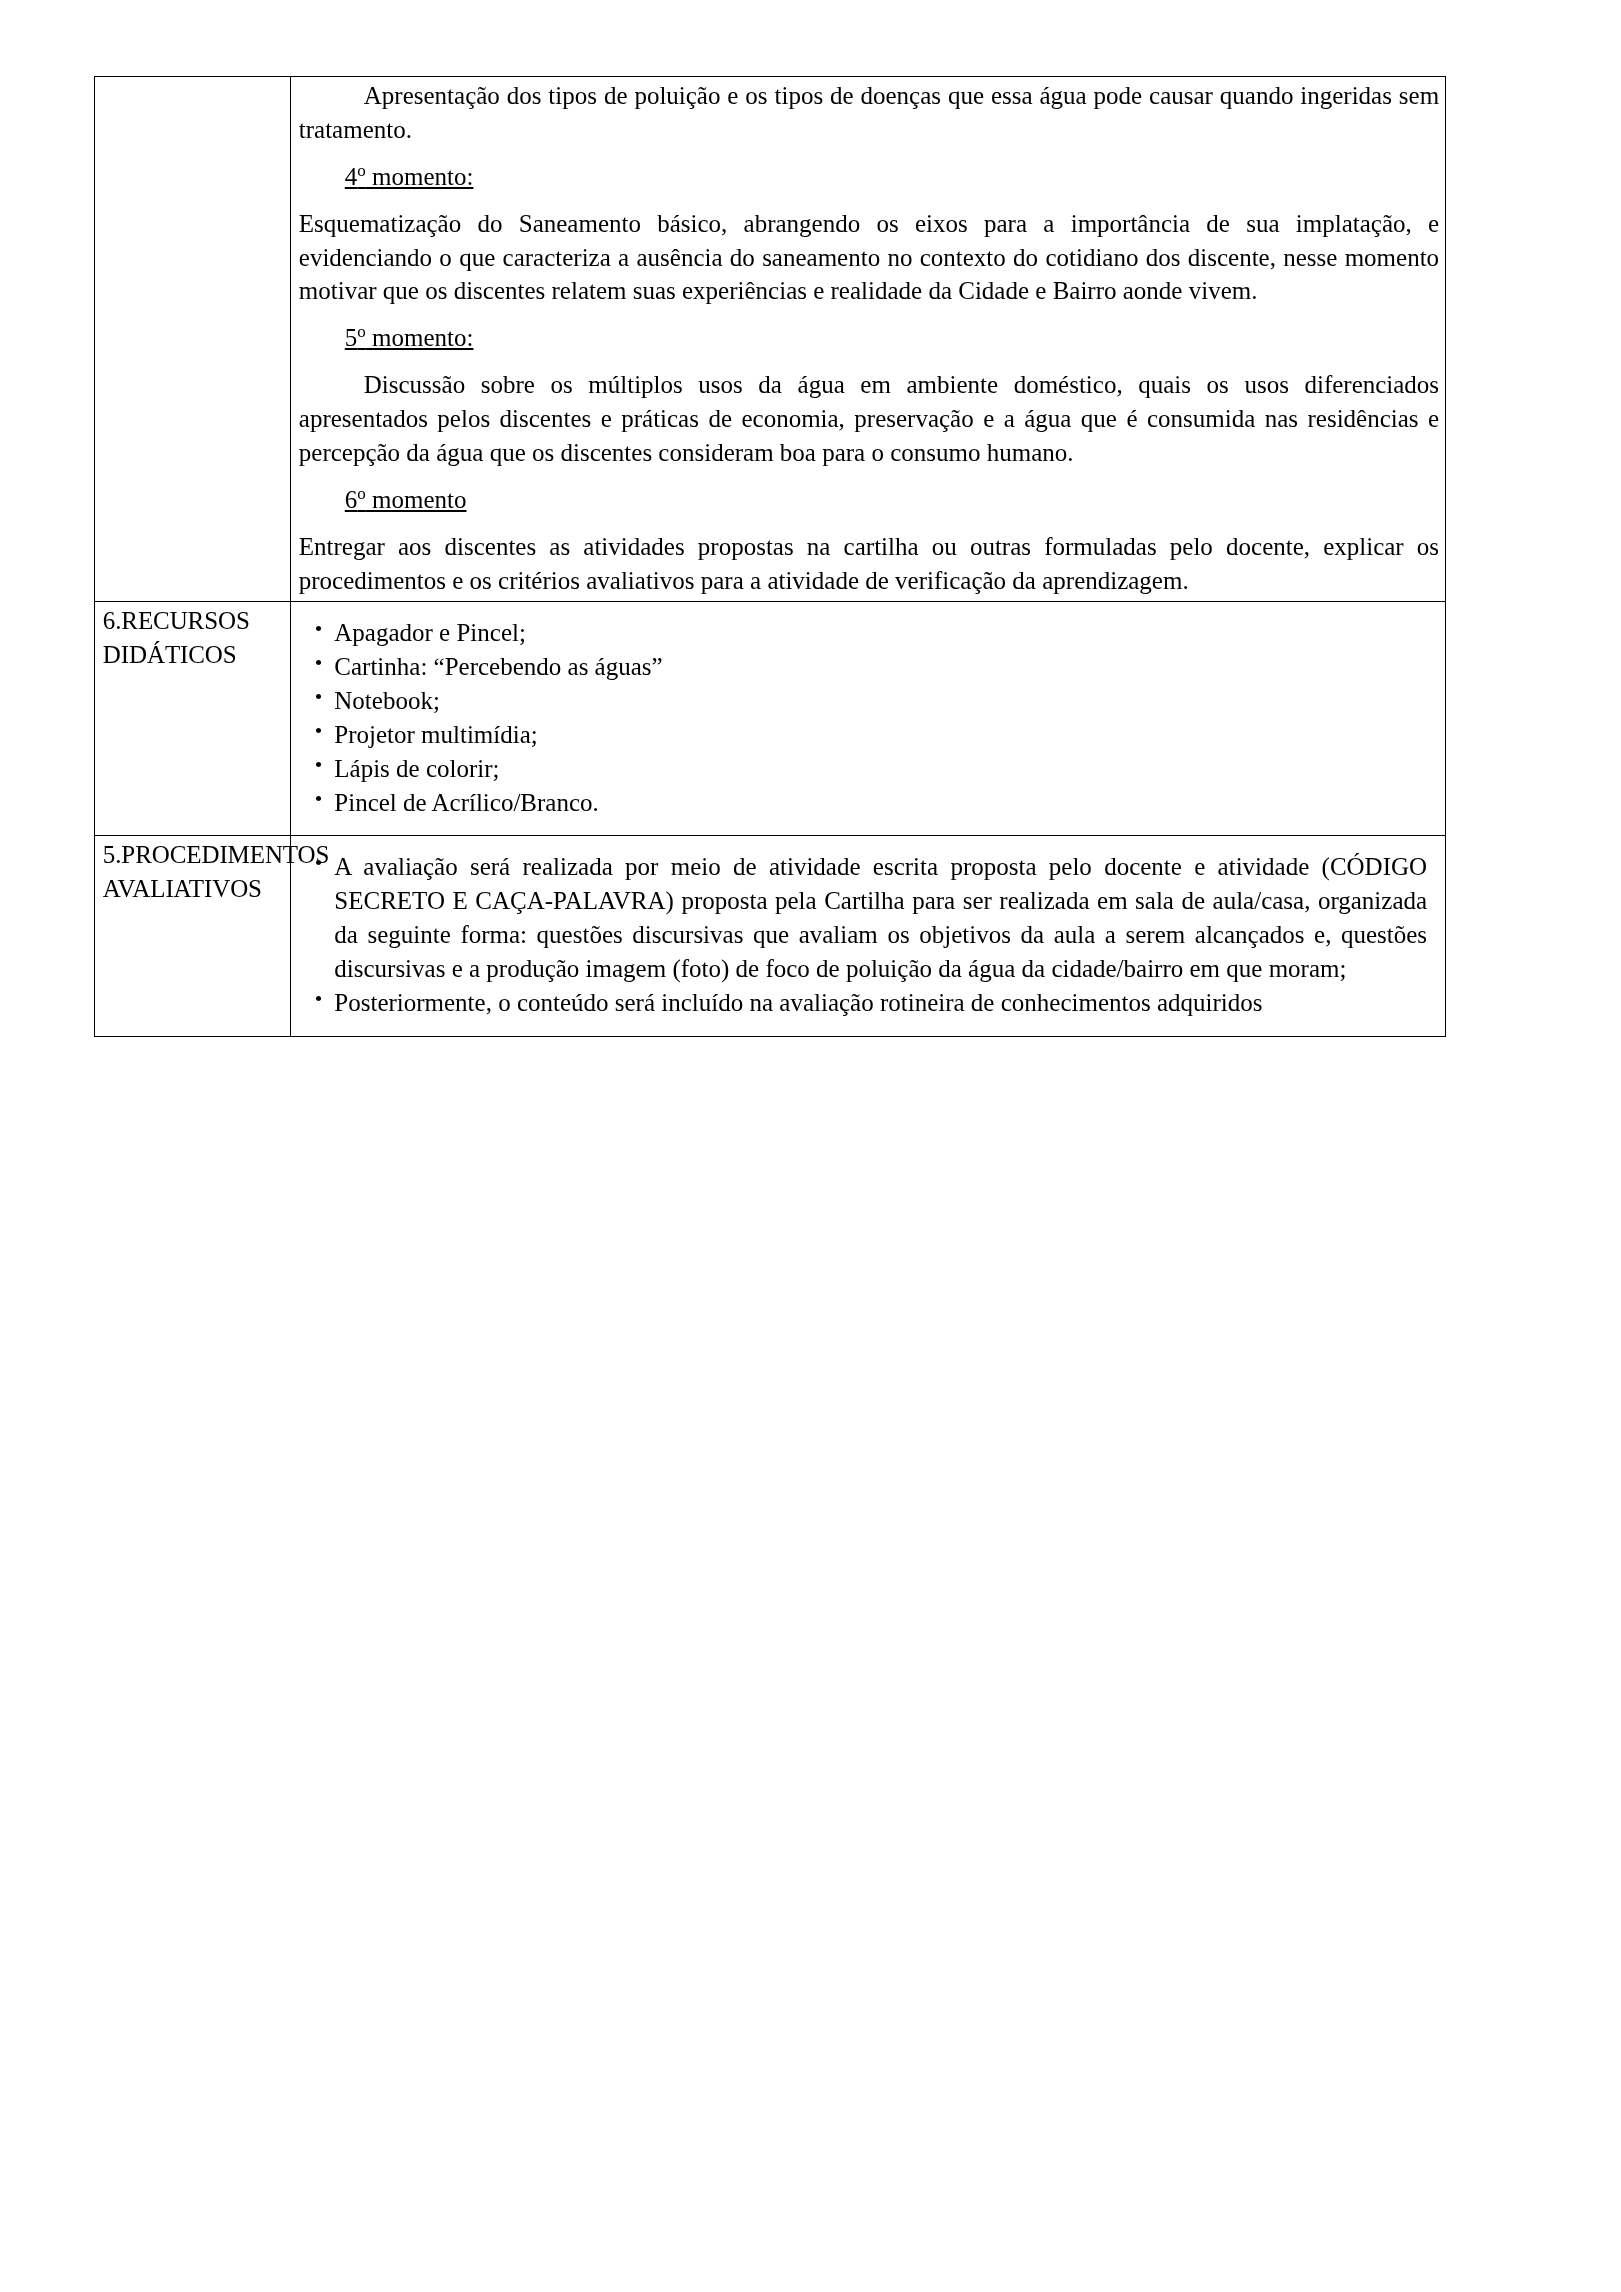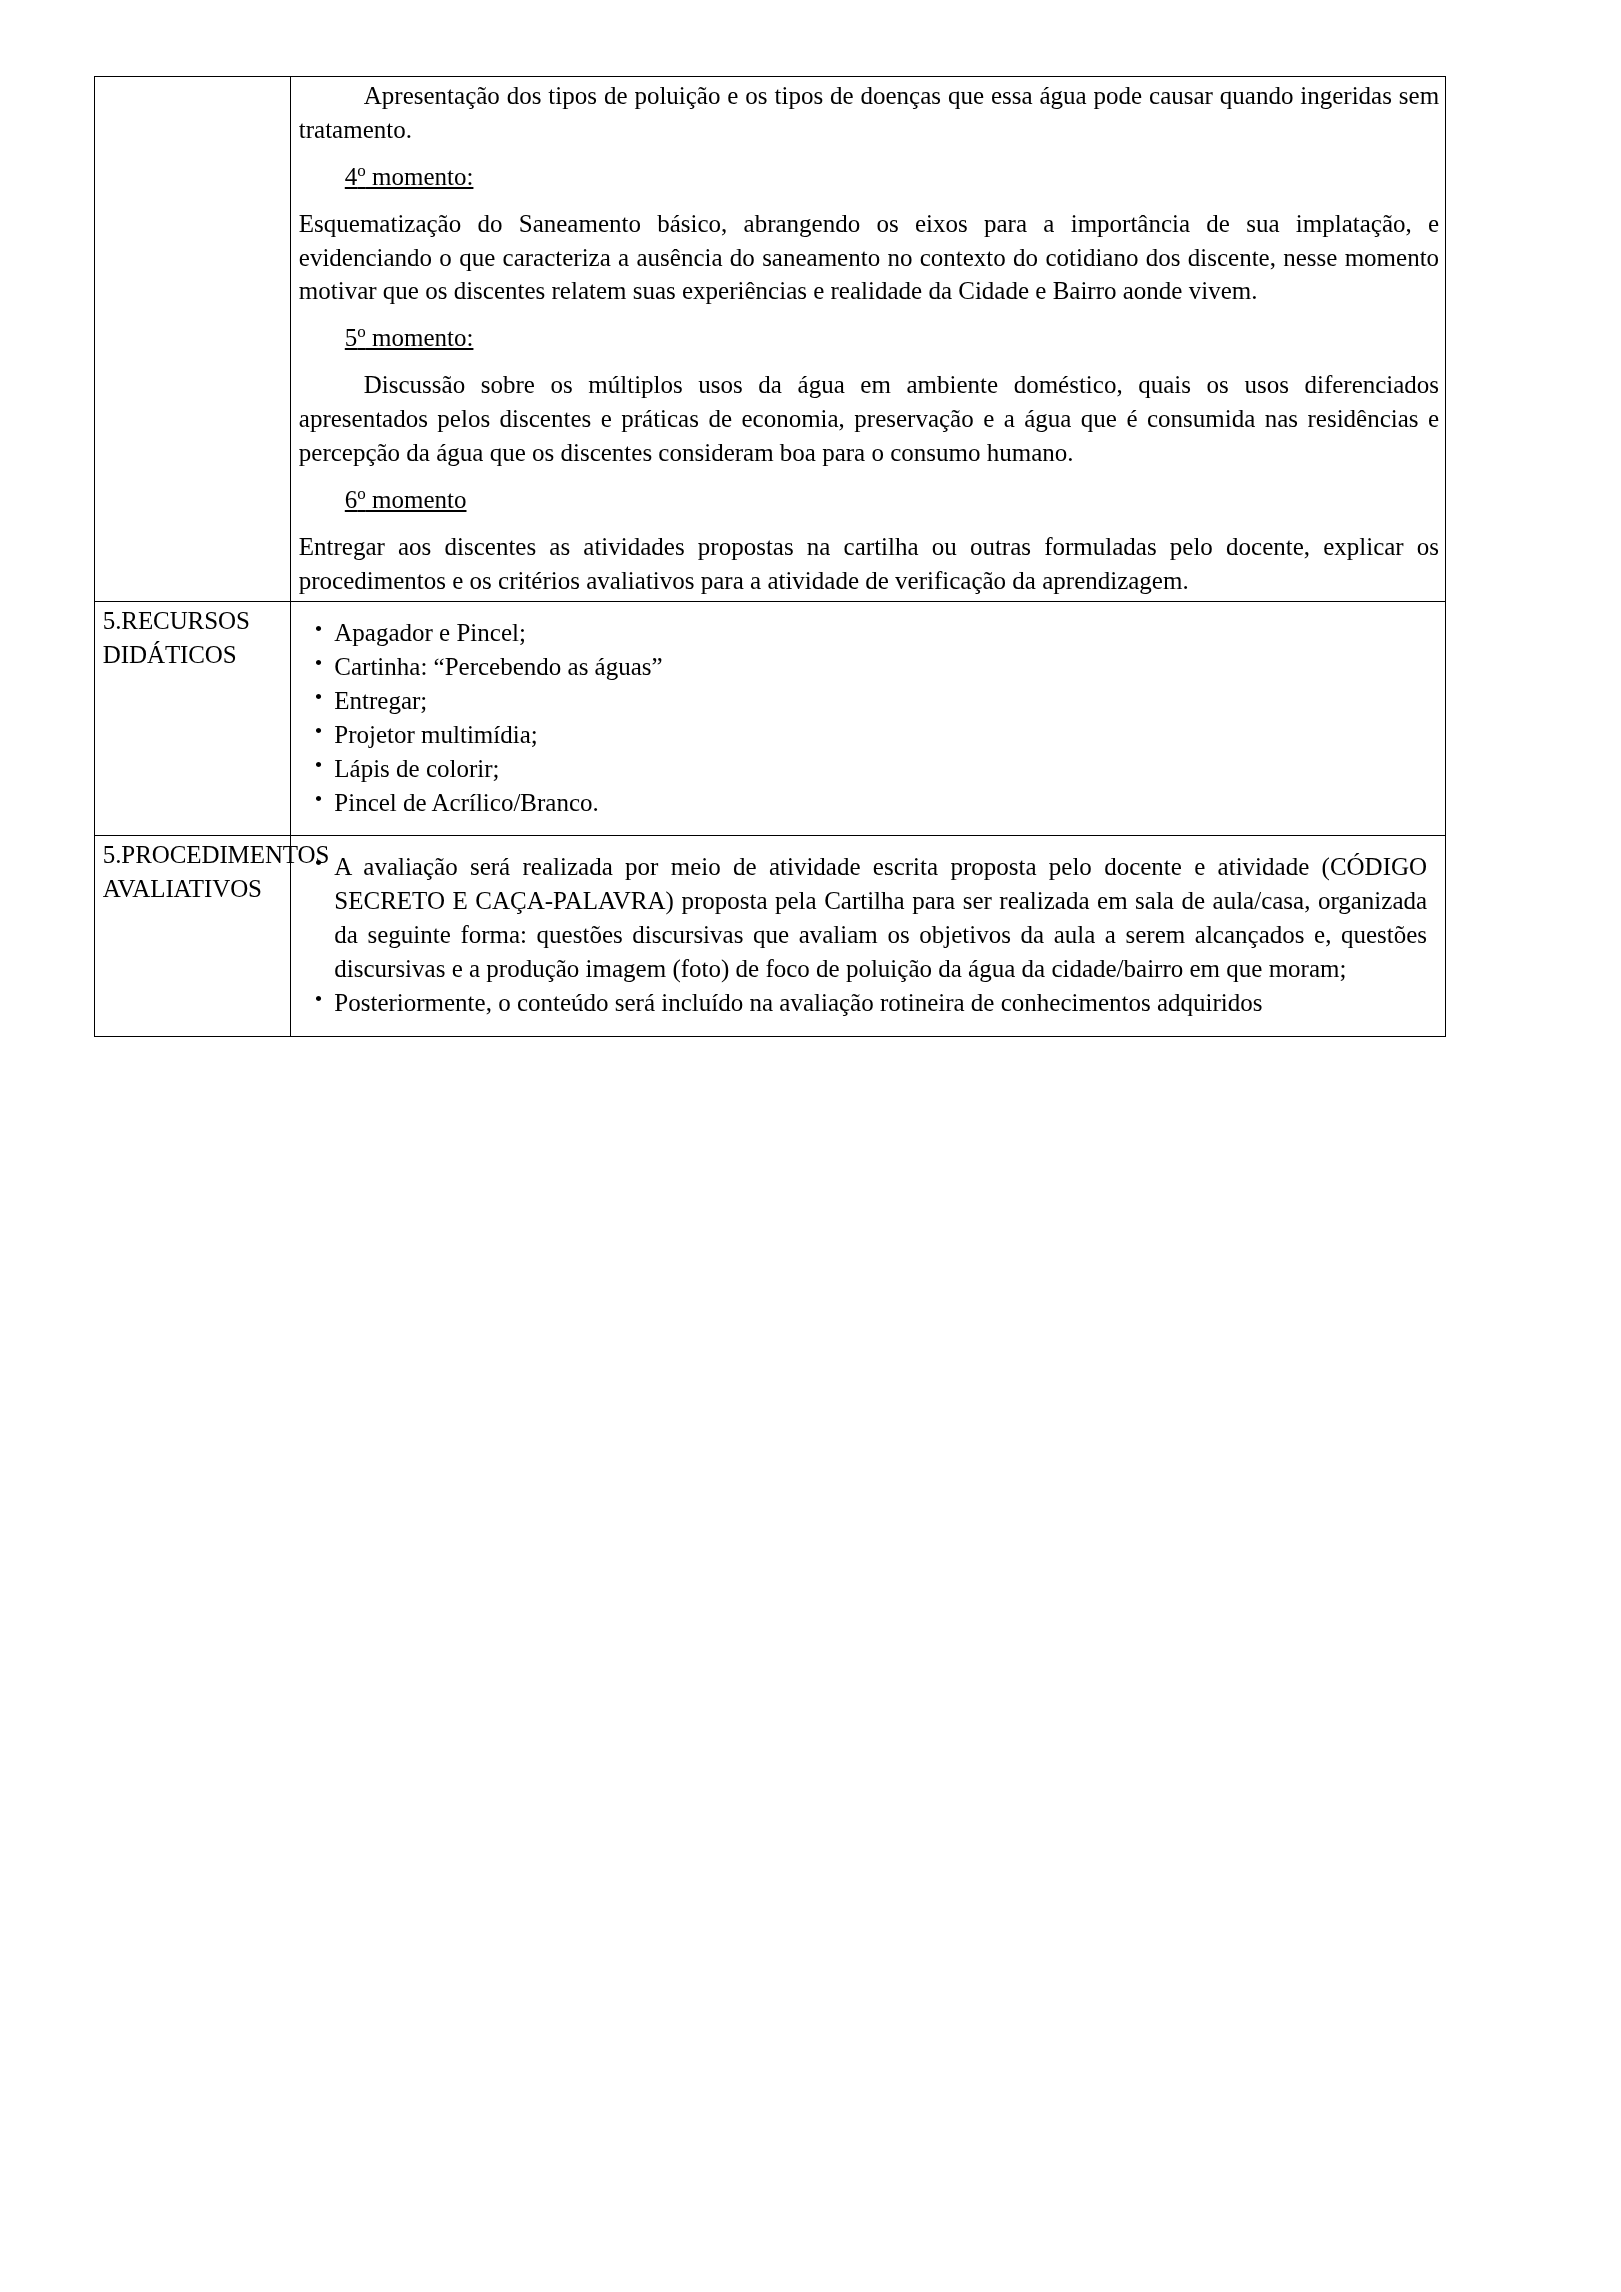--- a/index.html
+++ b/index.html
@@ -124,28 +124,28 @@
           <p class="moment">
             <u>6<span class="sup">o</span> momento</u>
           </p>
 
           <p class="para">Entregar aos discentes as atividades propostas na cartilha ou outras formuladas pelo docente, explicar os procedimentos e os critérios avaliativos para a atividade de verificação da aprendizagem.</p>
         </td>
       </tr>
 
       <tr>
         <td class="label-cell">
-          <span class="label-line">5.RECURSOS</span>
+          <span class="label-line">6.RECURSOS</span>
           <span class="label-line">DIDÁTICOS</span>
         </td>
         <td class="body-cell">
           <ul class="bullets">
             <li>Apagador e Pincel;</li>
             <li>Cartinha: “Percebendo as águas”</li>
-            <li>Entregar;</li>
+            <li>Notebook;</li>
             <li>Projetor multimídia;</li>
             <li>Lápis de colorir;</li>
             <li>Pincel de Acrílico/Branco.</li>
           </ul>
         </td>
       </tr>
 
       <tr>
         <td class="label-cell">
           <span class="label-line">5.PROCEDIMENTOS</span>

